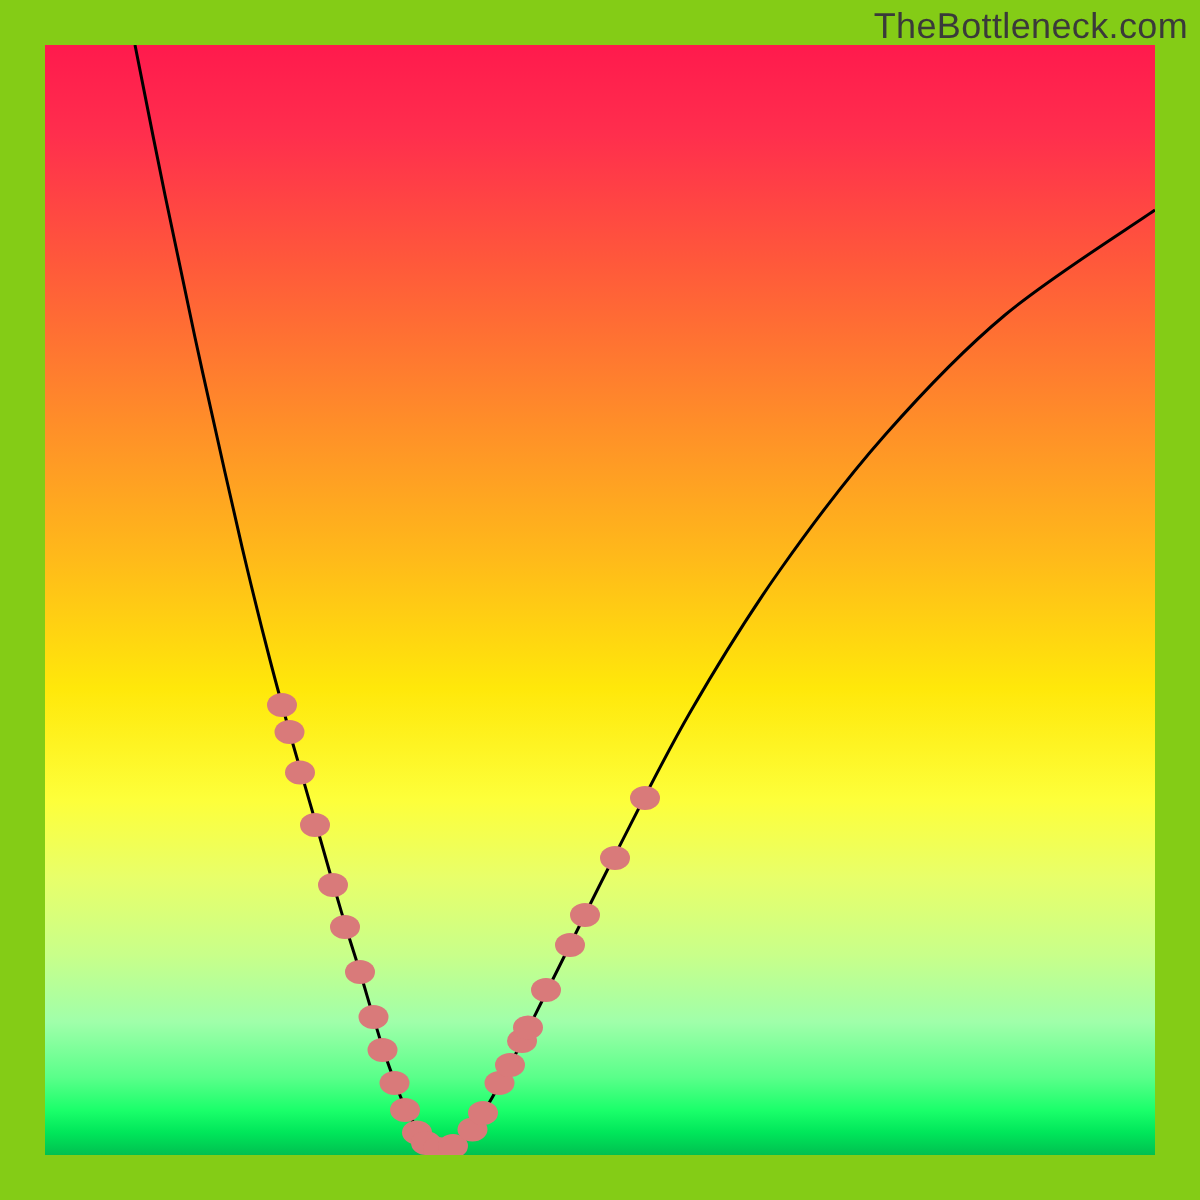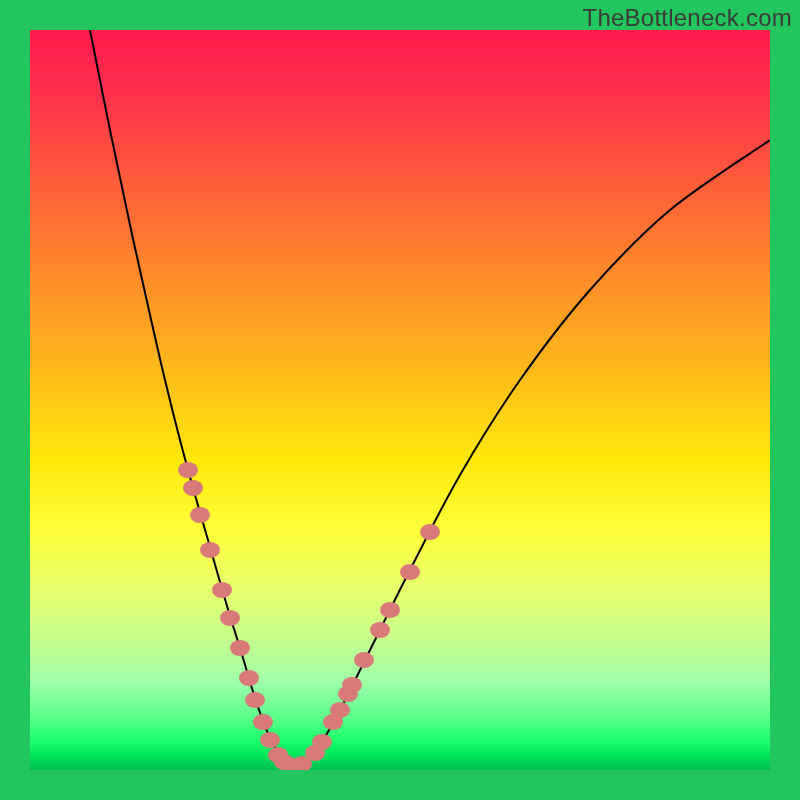--- a/index.html
+++ b/index.html
@@ -7,21 +7,21 @@
     padding: 0;
     width: 800px;
     height: 800px;
     overflow: hidden;
     font-family: Arial, sans-serif;
   }
   .container {
     position: relative;
     width: 800px;
     height: 800px;
-    background: #22c55e;
+    background: #84cc16;
   }
   .plot-area {
     position: absolute;
     left: 30px;
     top: 30px;
     width: 740px;
     height: 740px;
     background: linear-gradient(to bottom,
       #ff1a4d 0%,
       #ff2e4d 8%,

